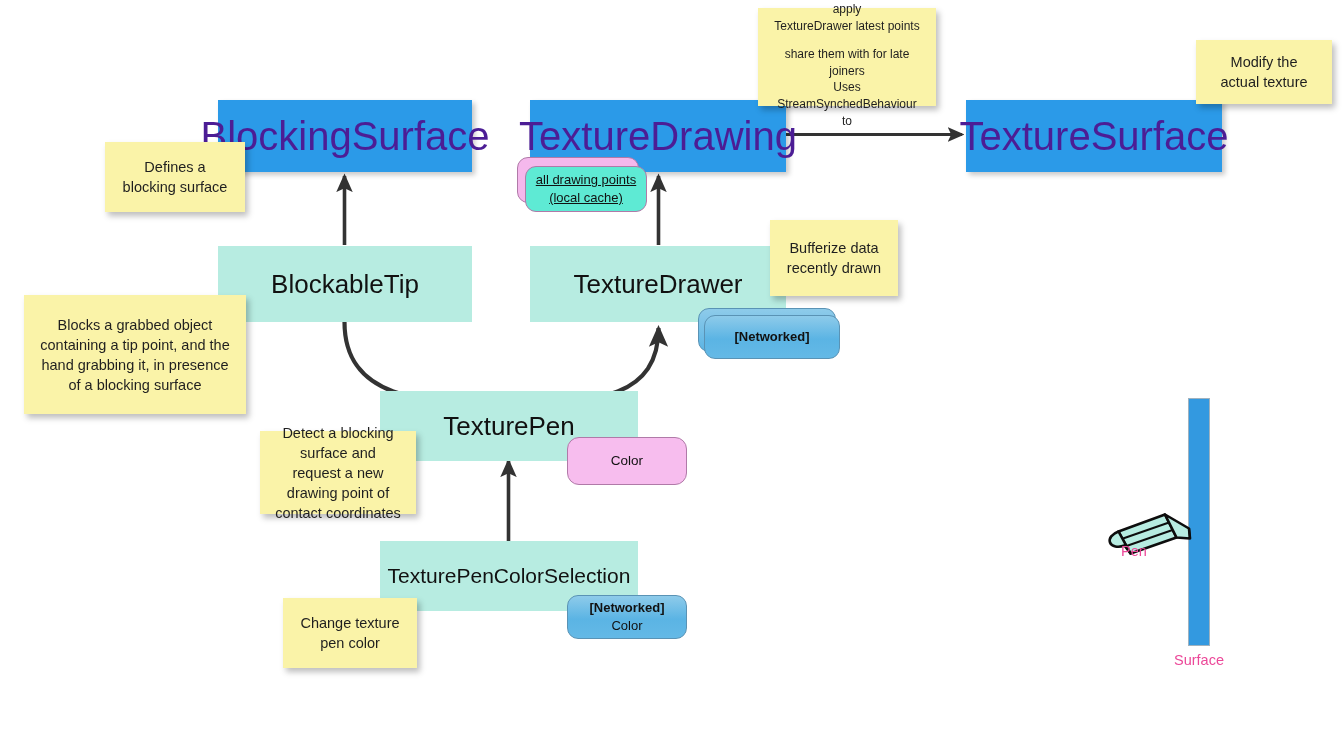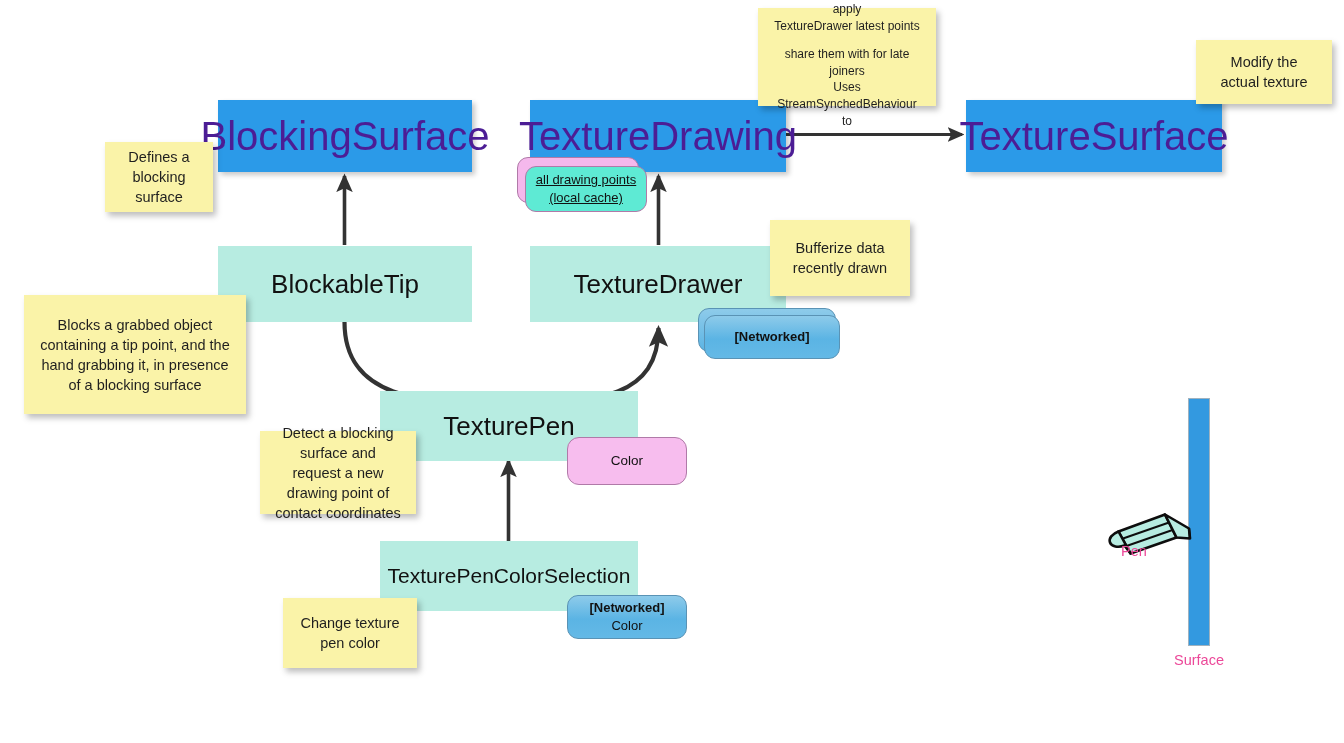--- a/index.html
+++ b/index.html
@@ -169,29 +169,29 @@
     <div style="height:11px;"></div>
     <div>share them with for late joiners</div>
     <div>Uses StreamSynchedBehaviour to</div>
   </div>
 </div>
 
 <div class="note" style="left:1184px; top:40px; width:136px; height:64px;margin-left:12px;">
   <span>Modify the actual texture</span>
 </div>
 
-<div class="note" style="left:105px; top:142px; width:108px; height:70px;">
+<div class="note" style="left:105px; top:142px; width:140px; height:70px;">
   <span>Defines a blocking surface</span>
 </div>
 
 <div class="note" style="left:24px; top:295px; width:222px; height:119px;">
   <span>Blocks a grabbed object containing a tip point, and the hand grabbing it, in presence of a blocking surface</span>
 </div>
 
-<div class="note" style="left:770px; top:220px; width:140px; height:76px;">
+<div class="note" style="left:770px; top:220px; width:128px; height:76px;">
   <span>Bufferize data recently drawn</span>
 </div>
 
 <div class="note" style="left:260px; top:431px; width:156px; height:83px;">
   <span>Detect a blocking surface and request a new drawing point of contact coordinates</span>
 </div>
 
 <div class="note" style="left:283px; top:598px; width:134px; height:70px;">
   <span>Change texture pen color</span>
 </div>

